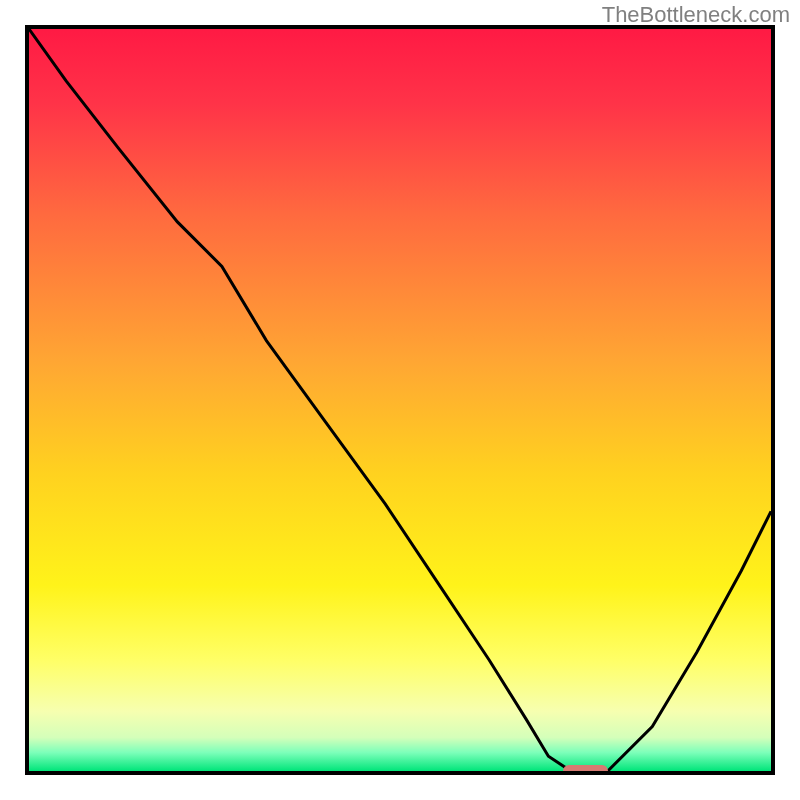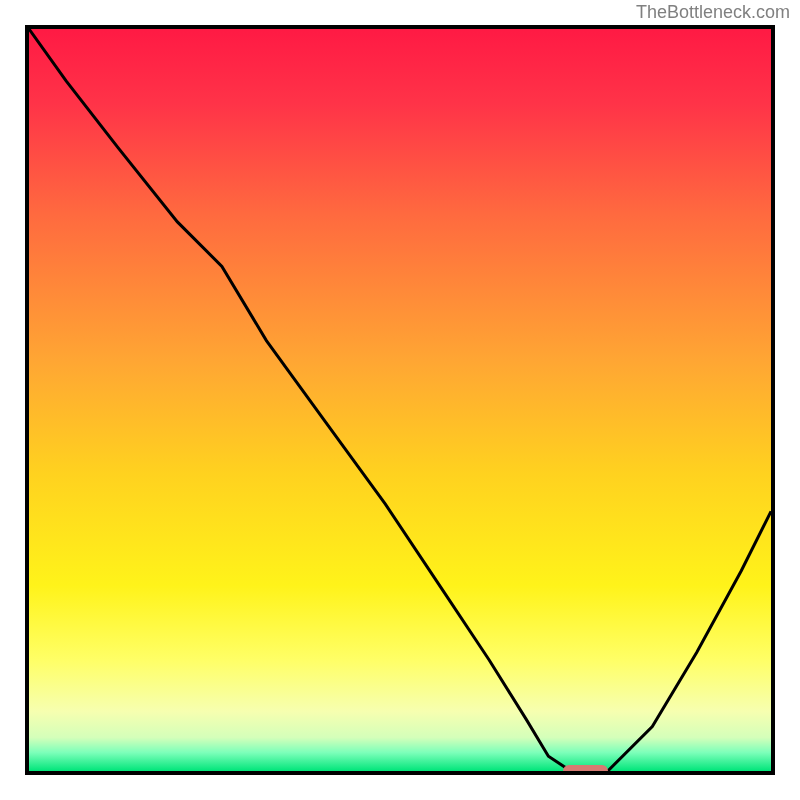--- a/index.html
+++ b/index.html
@@ -12,21 +12,21 @@
   }
   .container {
     position: relative;
     width: 800px;
     height: 800px;
   }
   .watermark {
     position: absolute;
     top: 2px;
     right: 10px;
-    font-size: 18px;
+    font-size: 22px;
     font-weight: 500;
     color: #808080;
     z-index: 10;
   }
   .plot-area {
     position: absolute;
     left: 25px;
     top: 25px;
     width: 750px;
     height: 750px;

